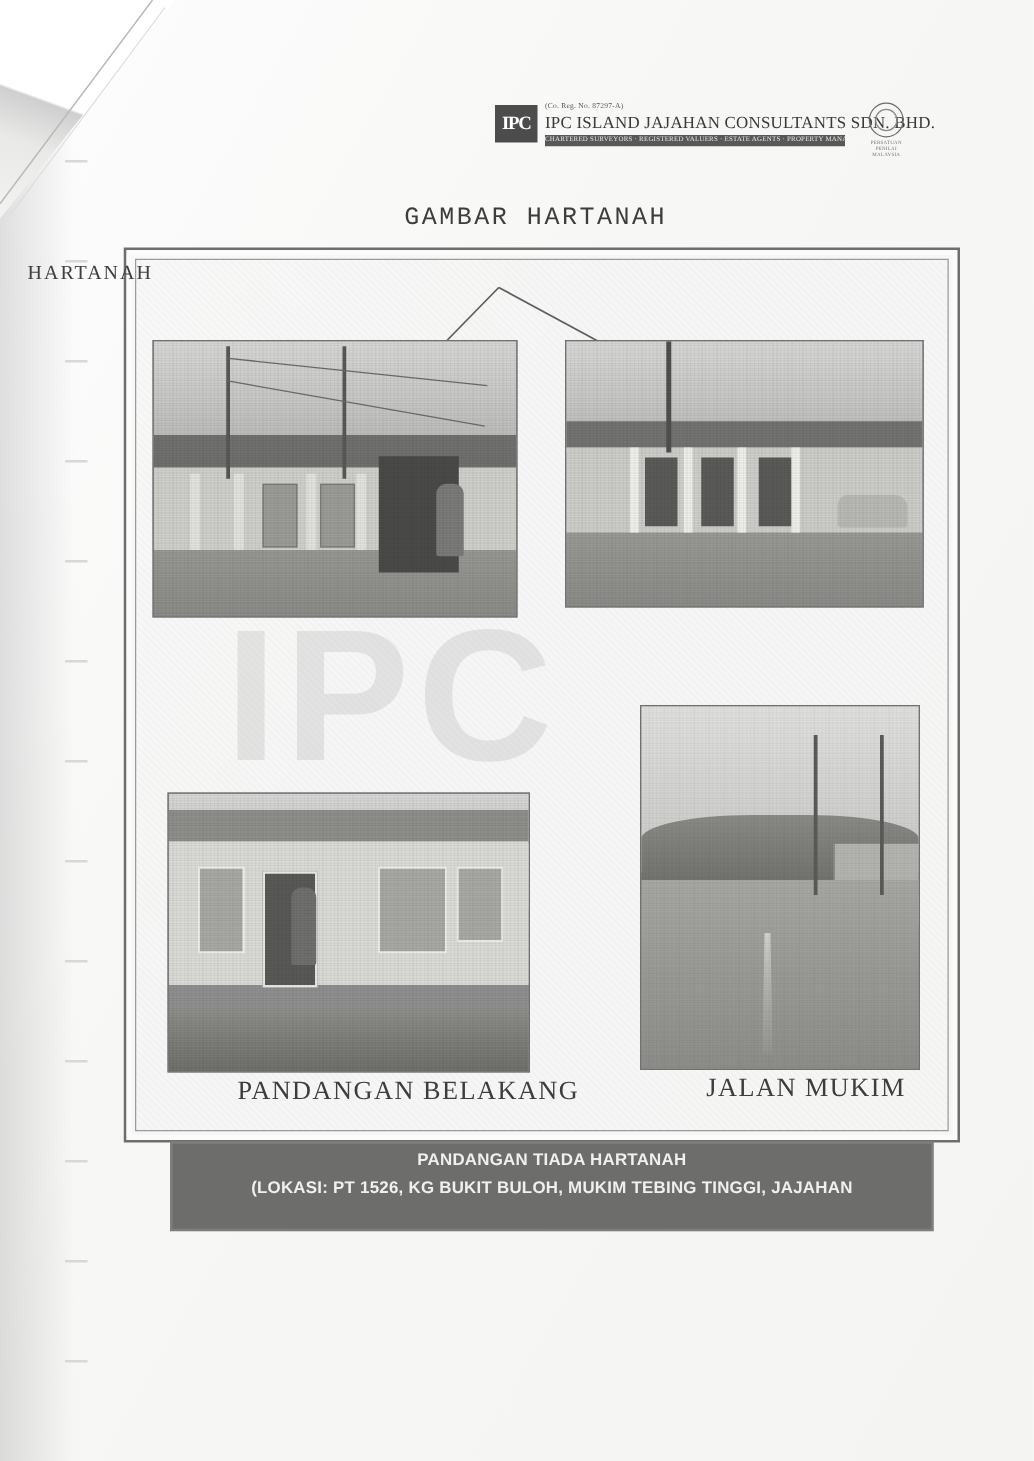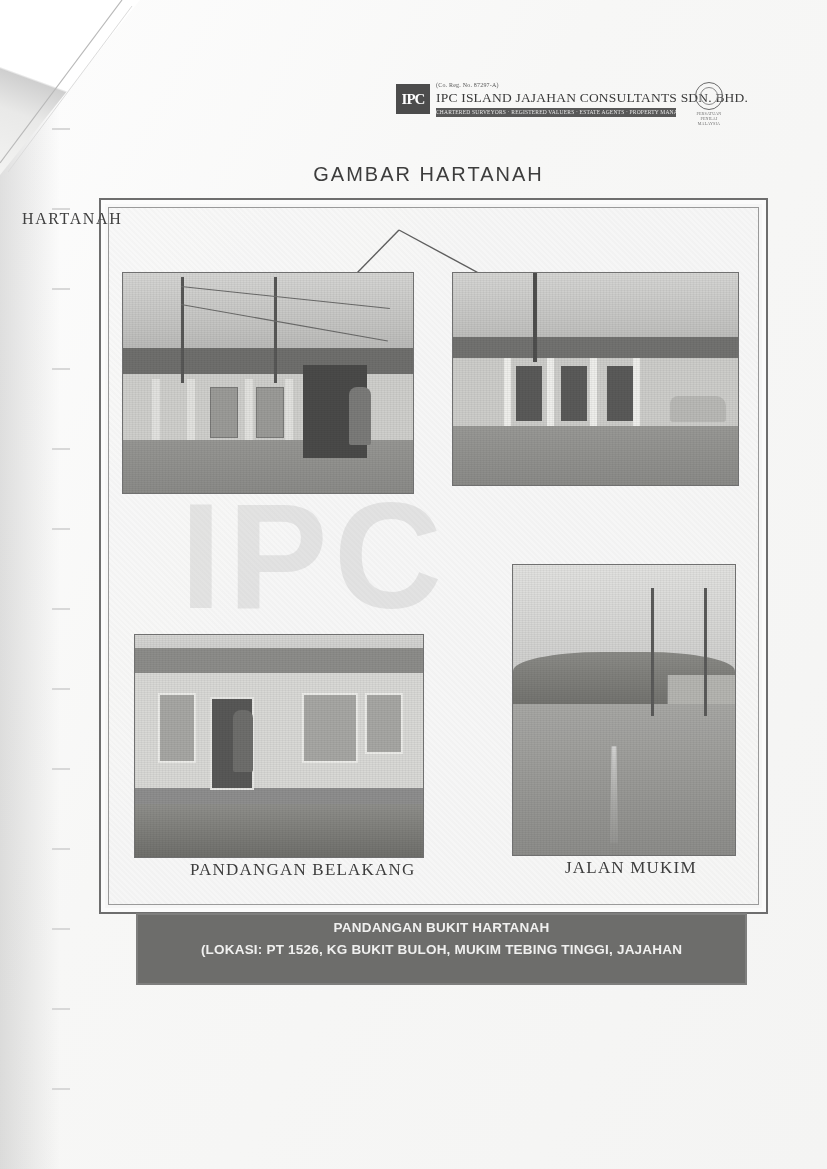--- a/index.html
+++ b/index.html
@@ -144,21 +144,21 @@
   
   #doc-title {
     position: absolute;
     left: 0;
     top: 163px;
     width: 827px;
     text-align: center;
     font-size: 20px;
     letter-spacing: 2px;
     color: #3d3d3d;
-    font-family: Liberation Sans, sans-serif;
+    font-family: Liberation Mono, monospace;
   }
   #doc-title span { padding-left: 30px; }
 
   
   #plate {
     position: absolute;
     left: 99px;
     top: 198px;
     width: 665px;
     height: 712px;
@@ -368,21 +368,21 @@
     background: #b5b5b1; border-left: 1px solid #8c8c89;
   }
   #photo-road .pole2 {
     position: absolute; top: 8%; width: 3px; height: 44%;
     background: #5b5b5a;
   }
 
   
   .photo-caption {
     position: absolute;
-    font-size: 17px;
+    font-size: 21px;
     letter-spacing: 1.2px;
     color: #3d3d3d;
     font-family: "Liberation Serif", serif;
     white-space: nowrap;
   }
   #cap-back { left: 190px; top: 860px; }
   #cap-road { left: 565px; top: 858px; }
 
   
   #caption-bar {
@@ -526,17 +526,17 @@
     <div class="centreline"></div>
     <div class="pole2" style="left:62%"></div>
     <div class="pole2" style="left:86%"></div>
     <div class="grain"></div>
   </div>
 
   <div class="photo-caption" id="cap-back">PANDANGAN BELAKANG</div>
   <div class="photo-caption" id="cap-road">JALAN MUKIM</div>
 
   <div id="caption-bar">
-    <div>PANDANGAN BUKIT HARTANAH</div>
+    <div>PANDANGAN TIADA HARTANAH</div>
     <div>(LOKASI: PT 1526, KG BUKIT BULOH, MUKIM TEBING TINGGI, JAJAHAN</div>
   </div>
 
 </div>
 
 </body></html>

